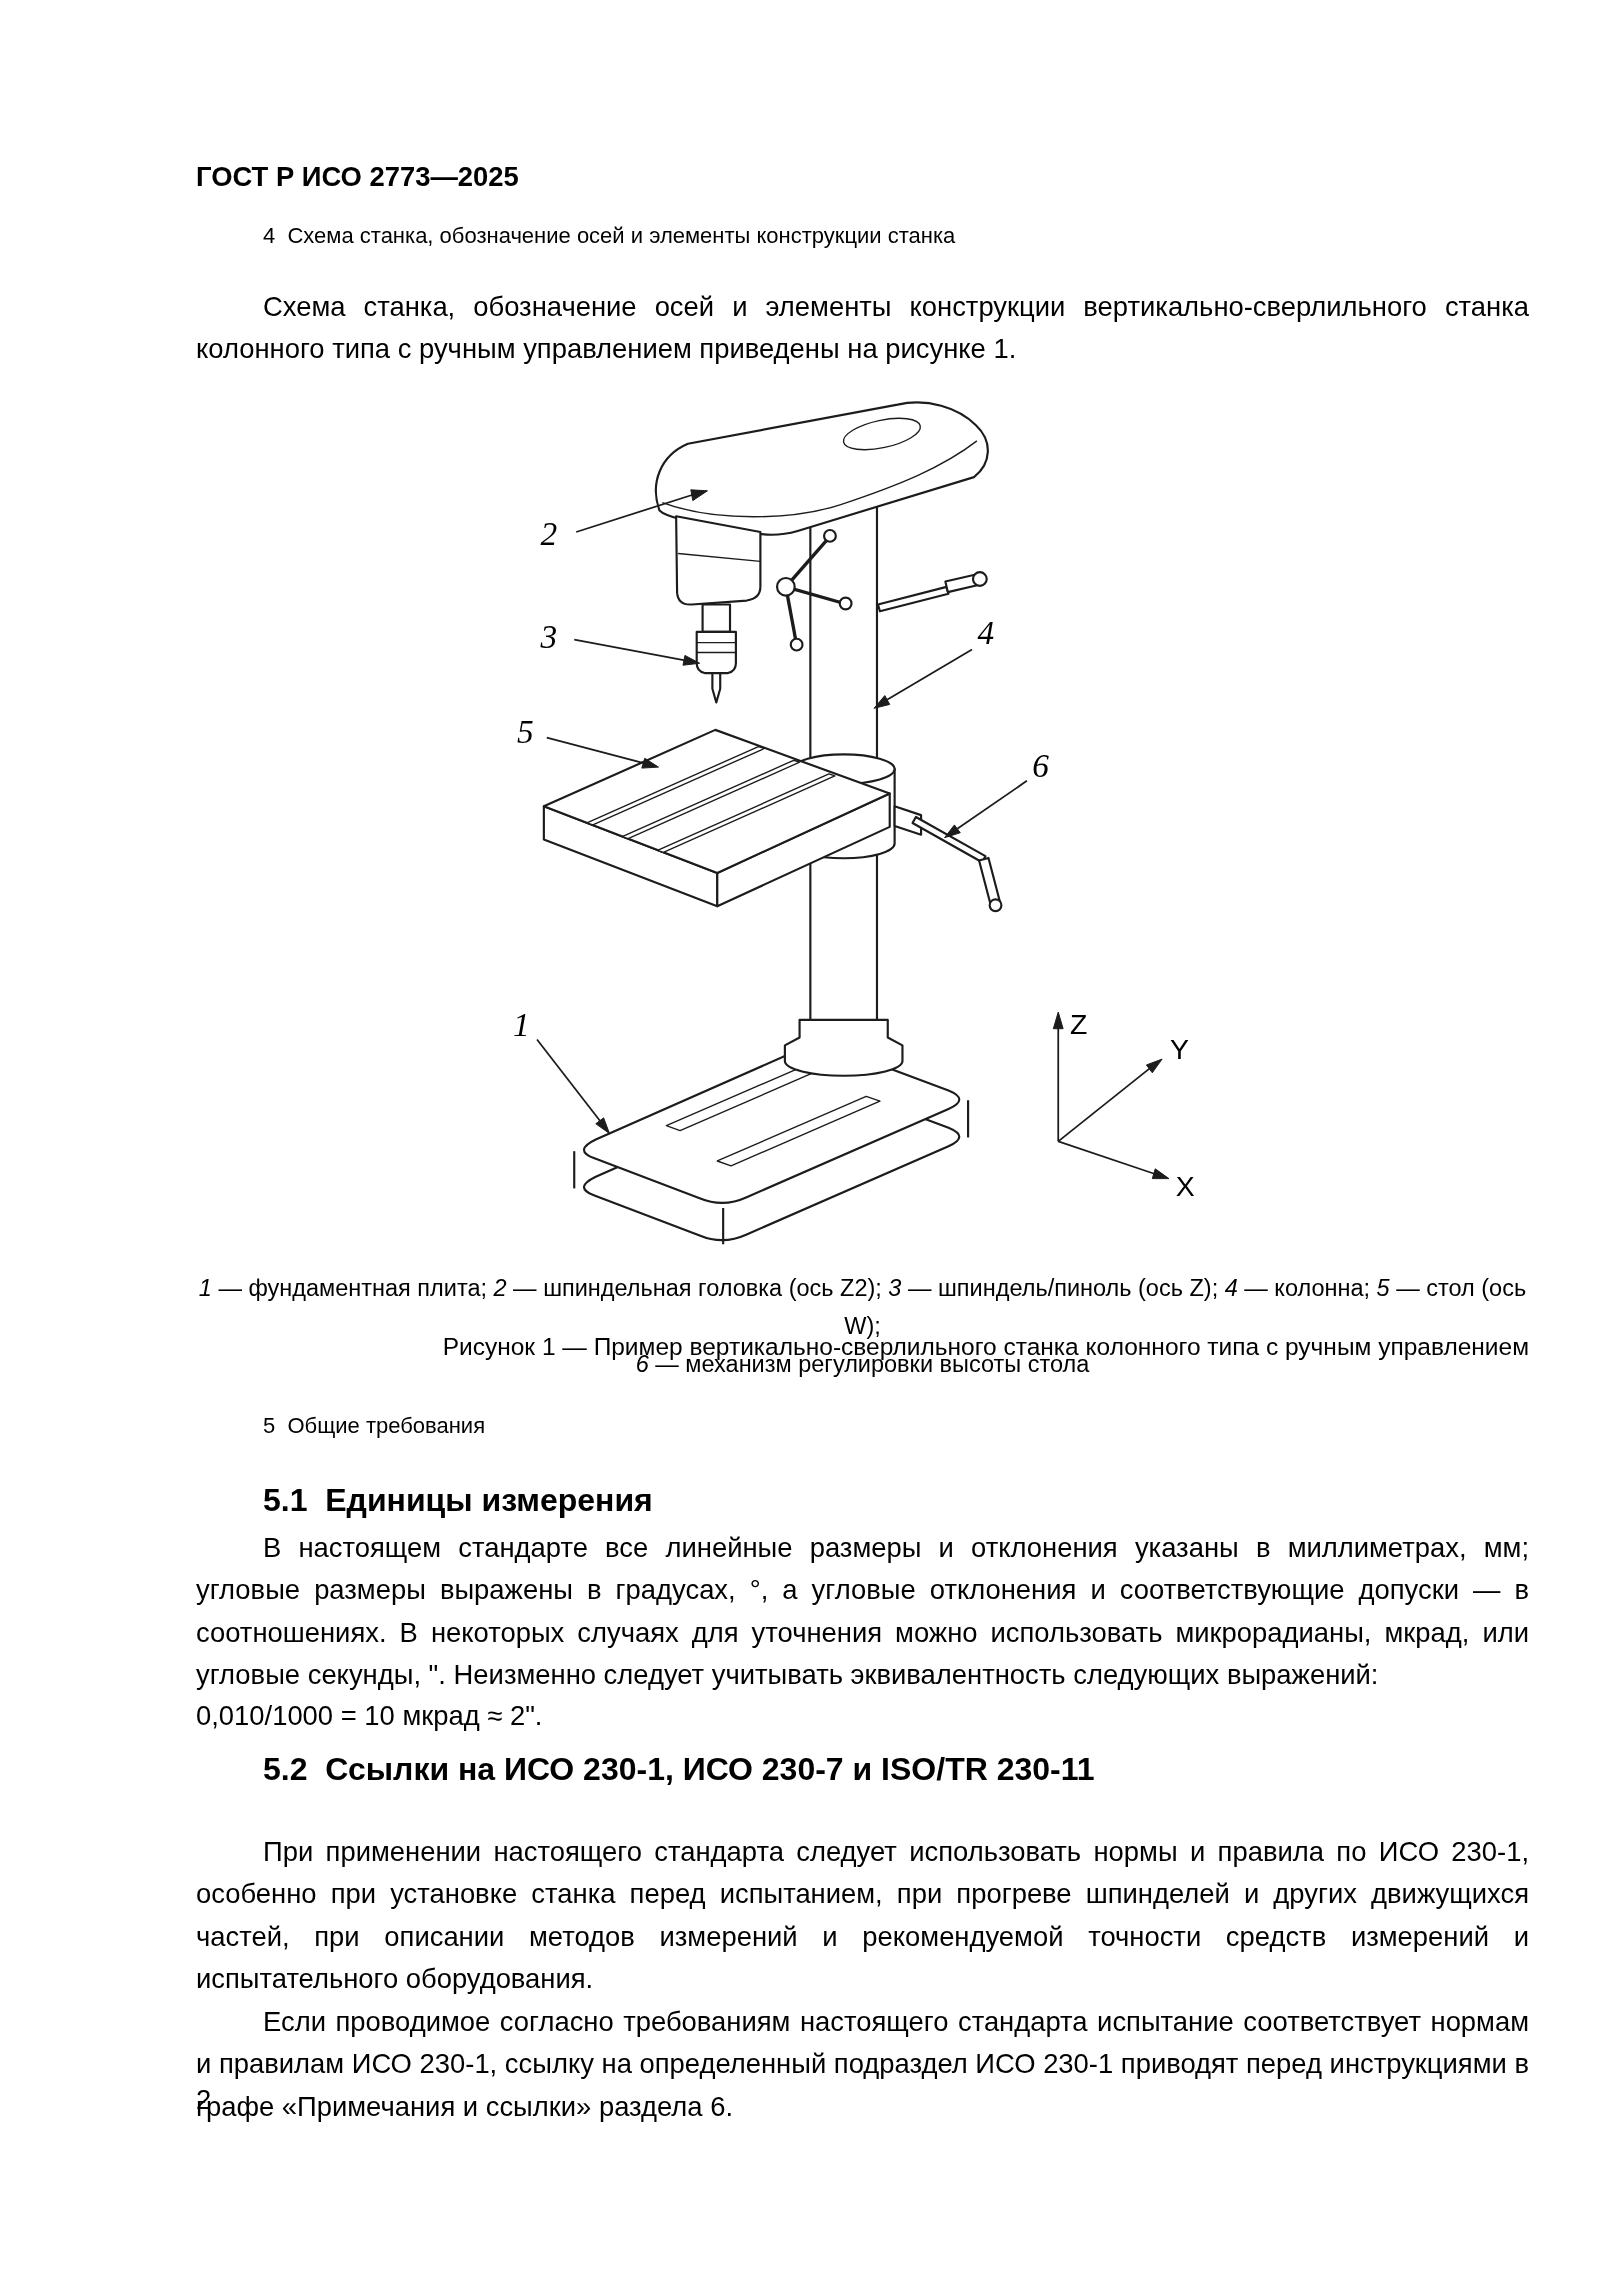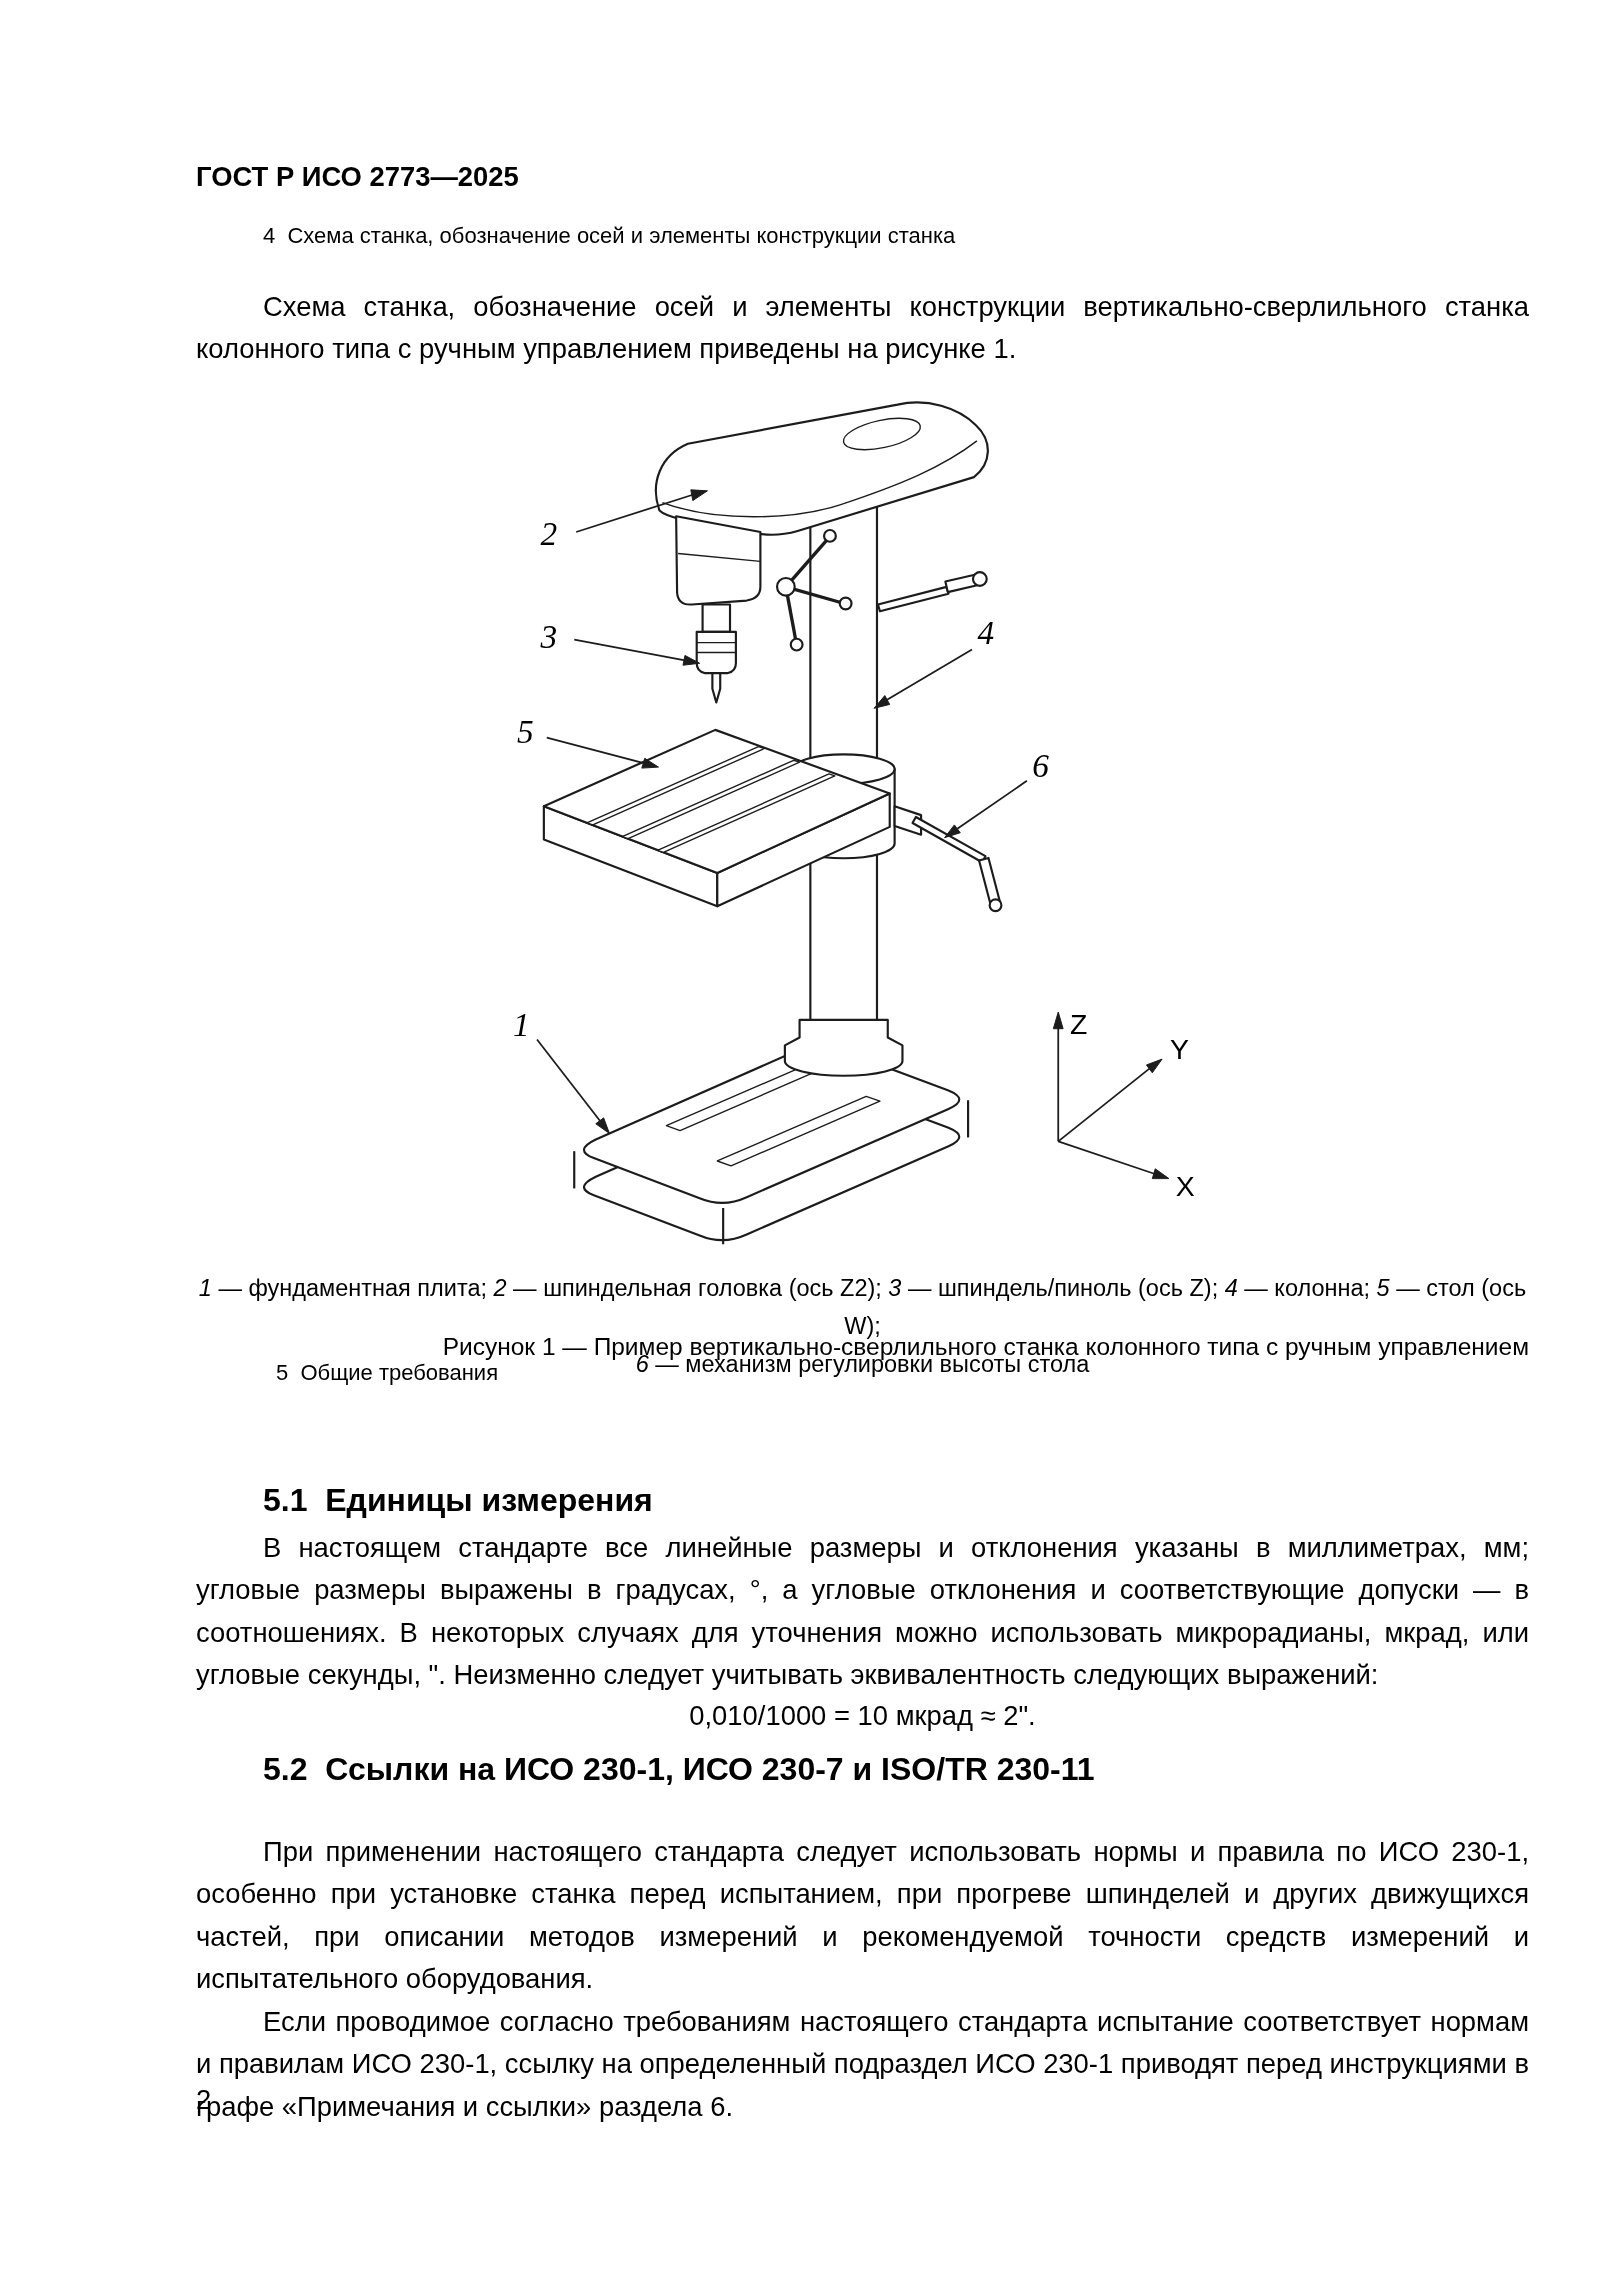--- a/index.html
+++ b/index.html
@@ -10,21 +10,21 @@
   .abs{position:absolute;}
   .doc-header{left:196px;top:161px;font-size:27.4px;font-weight:bold;}
   .sec-title{left:263px;font-size:22px;font-weight:normal;white-space:pre-wrap;}
   .sub-title{left:263px;font-size:32px;font-weight:bold;white-space:pre-wrap;}
   .para{left:196px;width:1333px;font-size:27.4px;line-height:1.55;text-align:justify;text-indent:67px;}
   .para p{margin:0;text-indent:67px;}
   .fig{left:372px;top:385px;}
   .legend{left:196px;top:1257px;width:1333px;text-align:center;font-size:23.5px;line-height:1.62;margin-top:12px;}
   .legend i{font-style:italic;}
   .caption{left:196px;top:1333px;width:1333px;text-align:right;font-size:24.5px;}
-  .formula{left:196px;top:1700px;width:1333px;text-align:center;font-size:27.4px;}
+  .formula{left:196px;top:1700px;width:1333px;text-align:left;font-size:27.4px;}
   .pagenum{left:196px;top:2084px;font-size:27.4px;}
 
   
   .fig path,.fig rect,.fig ellipse,.fig circle,.fig polygon{
     fill:#ffffff;stroke:#1c1c1c;stroke-width:2.2;stroke-linejoin:round;
   }
   .fig line{stroke:#1c1c1c;stroke-width:2.2;}
   .fig .thin{stroke-width:1.4;}
   .fig .nofill{fill:none;}
   .fig .leader{stroke-width:1.8;}
@@ -165,21 +165,21 @@
   <div>
     <span><i>1</i><span> — фундаментная плита; </span></span><span><i>2</i><span> — шпиндельная головка (ось Z2); </span></span><span><i>3</i><span> — шпиндель/пиноль (ось Z); </span></span><span><i>4</i><span> — колонна; </span></span><span><i>5</i><span> — стол (ось W);</span></span>
   </div>
   <div>
     <span><i>6</i><span> — механизм регулировки высоты стола</span></span>
   </div>
 </div>
 
 <div class="abs caption">Рисунок 1 — Пример вертикально-сверлильного станка колонного типа с ручным управлением</div>
 
-<div class="abs sec-title" style="top:1360px;margin-left:13px;">5&nbsp;&nbsp;Общие требования</div>
+<div class="abs sec-title" style="top:1413px;">5&nbsp;&nbsp;Общие требования</div>
 
 <div class="abs sub-title" style="top:1482px;">5.1&nbsp;&nbsp;Единицы измерения</div>
 
 <div class="abs para" style="top:1527px;">В настоящем стандарте все линейные размеры и отклонения указаны в миллиметрах, мм; угловые размеры выражены в градусах, °, а угловые отклонения и соответствующие допуски — в соотношениях. В некоторых случаях для уточнения можно использовать микрорадианы, мкрад, или угловые секунды, ". Неизменно следует учитывать эквивалентность следующих выражений:</div>
 
 <div class="abs formula">0,010/1000 = 10 мкрад ≈ 2".</div>
 
 <div class="abs sub-title" style="top:1751px;">5.2&nbsp;&nbsp;Ссылки на ИСО 230-1, ИСО 230-7 и ISO/TR 230-11</div>
 
 <div class="abs para" style="top:1806px;text-indent:0;margin-top:25px;">

